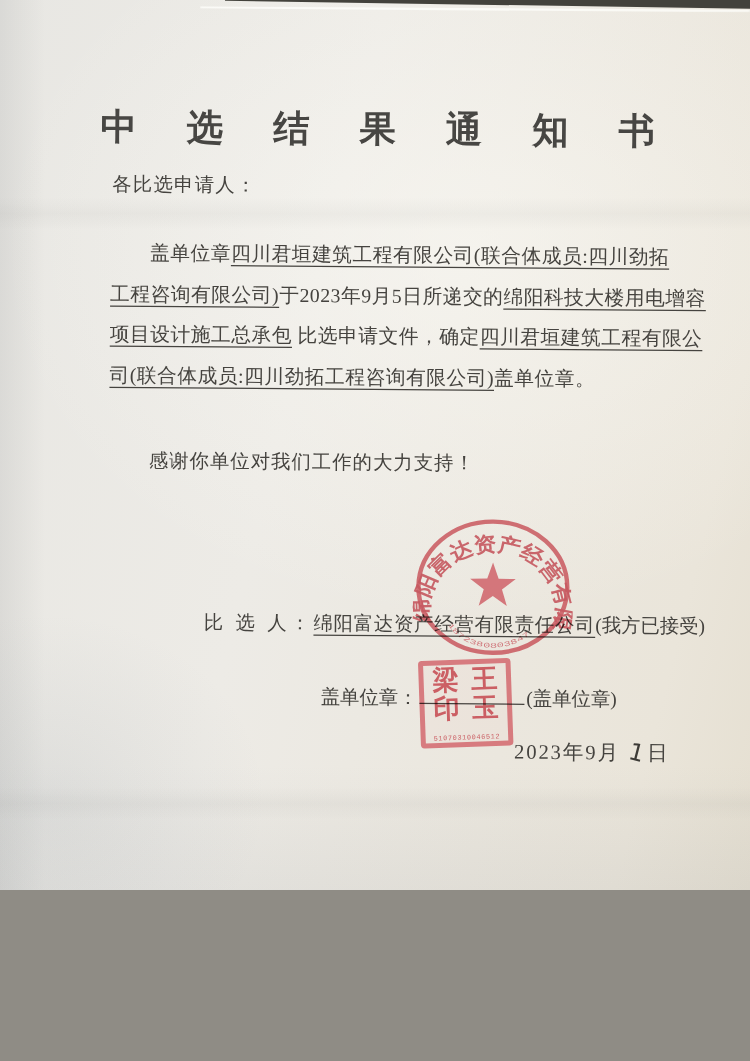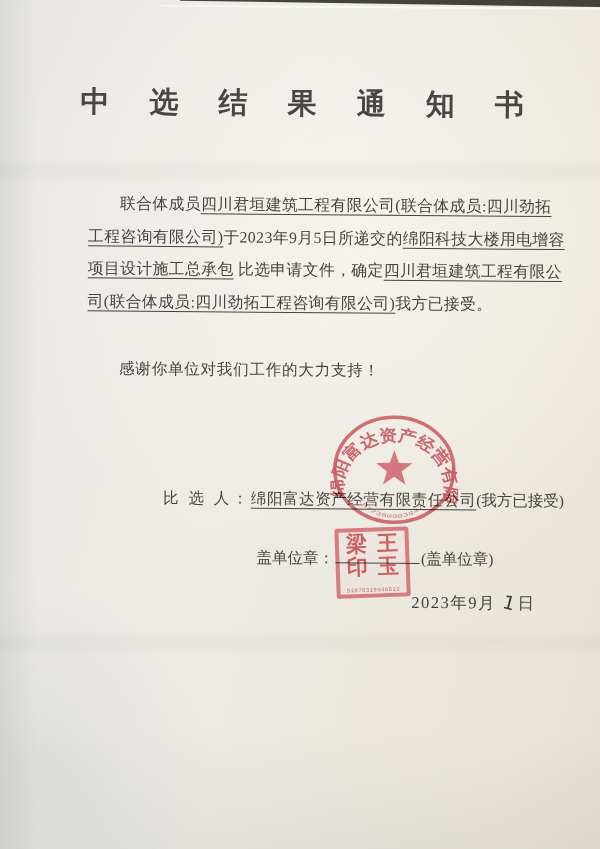--- a/index.html
+++ b/index.html
@@ -2,21 +2,21 @@
 <html><head>
 <meta charset="utf-8">
 <style>
   html,body{margin:0;padding:0;}
   body{
     width:600px;height:849px;overflow:hidden;
     background:#8f8c85;
     font-family:"Liberation Serif", serif;
   }
   .photo{
-    position:relative;width:600px;height:849px;overflow:hidden;
+    position:relative;width:600px;height:712px;overflow:hidden;
     background:
       radial-gradient(90% 60% at 62% 28%, rgba(252,251,246,0.55), rgba(252,251,246,0) 70%),
       linear-gradient(104deg, #e8e7e3 0%, #edebe6 40%, #eae5da 86%, #e5dfd1 100%);
   }
   .shade{position:absolute;inset:0;pointer-events:none;}
   .shade-left{background:linear-gradient(90deg, rgba(128,131,134,0.14), rgba(128,131,134,0) 6%);}
   .shade-bottom{background:linear-gradient(0deg, rgba(148,153,158,0.12), rgba(148,153,158,0) 14%);}
   .shade-bl{background:radial-gradient(42% 30% at 6% 90%, rgba(138,148,158,0.14), rgba(138,148,158,0) 70%);}
   .crease{position:absolute;left:0;right:0;height:26px;pointer-events:none;
     background:linear-gradient(rgba(118,118,114,0) 0%, rgba(118,118,114,0.06) 50%, rgba(118,118,114,0) 100%);}
@@ -92,26 +92,27 @@
   <div class="shade shade-bl"></div>
   <div class="crease crease-1"></div>
   <div class="crease crease-2"></div>
   <div class="top-edge-highlight"></div>
   <div class="top-edge"></div>
 
   <div class="content">
 
     <h1 class="title">中 选 结 果 通 知 书</h1>
 
+    <div class="salutation">各比选申请人：</div>
 
     <div class="paragraph">
-        <div class="bline"><span class="seg">联合体成员</span><span class="seg u">四川君垣建筑工程有限公司(联合体成员:四川劲拓</span></div>
+        <div class="bline"><span class="seg">盖单位章</span><span class="seg u">四川君垣建筑工程有限公司(联合体成员:四川劲拓</span></div>
         <div class="bline"><span class="seg u">工程咨询有限公司)</span><span class="seg">于2023年9月5日所递交的</span><span class="seg u">绵阳科技大楼用电增容</span></div>
         <div class="bline"><span class="seg u">项目设计施工总承包</span><span class="seg">  比选申请文件，确定</span><span class="seg u">四川君垣建筑工程有限公</span></div>
-        <div class="bline"><span class="seg u">司(联合体成员:四川劲拓工程咨询有限公司)</span><span class="seg">我方已接受。</span></div>
+        <div class="bline"><span class="seg u">司(联合体成员:四川劲拓工程咨询有限公司)</span><span class="seg">盖单位章。</span></div>
       </div>
 
     <div class="thanks">感谢你单位对我们工作的大力支持！</div>
 
     <div class="sig-bidder">
       <span class="lbl">比 选 人：</span><span class="name">绵阳富达资产经营有限责任公司</span><span>(我方已接受)</span>
     </div>
 
     <div class="sig-legal">
       <span>盖单位章：</span><span class="blank-line"></span><span>(盖单位章)</span>

